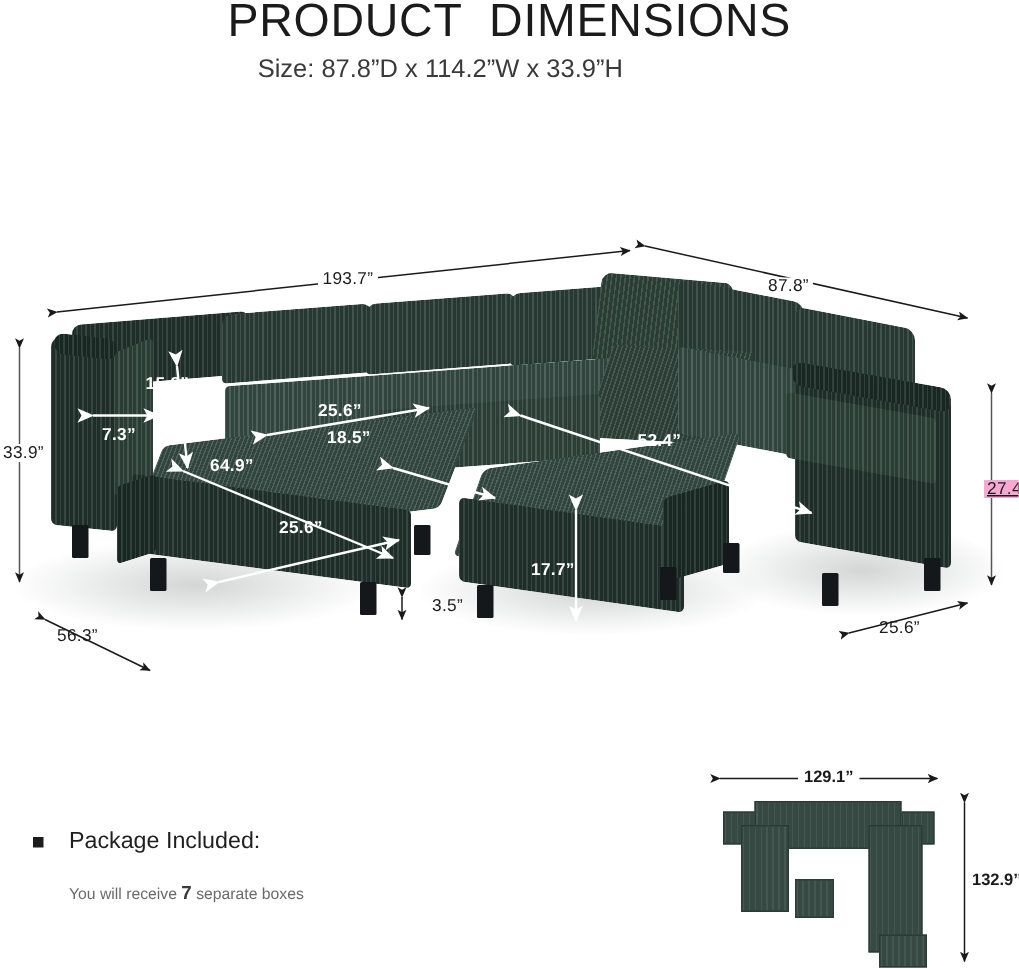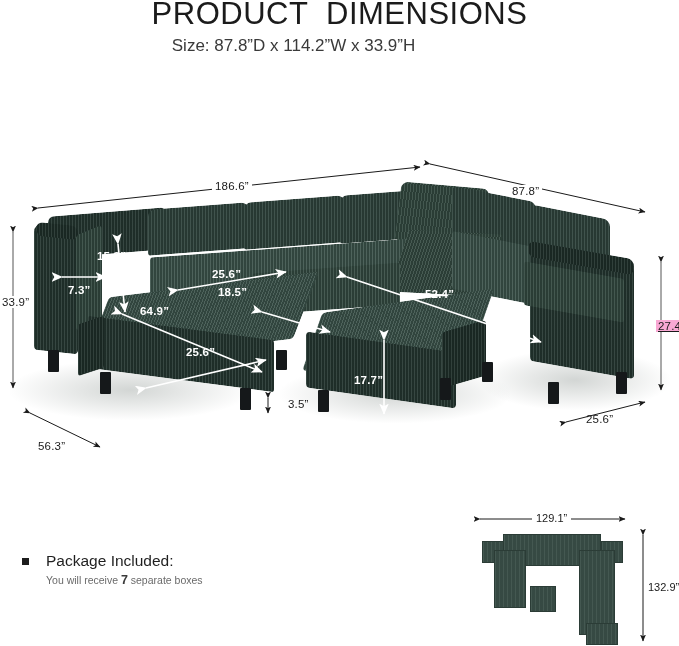--- a/index.html
+++ b/index.html
@@ -58,34 +58,34 @@
   }
   .dimtxt.blk { color:#1a1a1a; font-weight:400; font-size:11.5px; }
   svg.ovl { position:absolute; left:0; top:0; width:679px; height:646px;
             overflow:visible; pointer-events:none; }
 
   
   .bullets { position:absolute; left:22px; top:552px; width:330px; }
   .brow { position:relative; margin-bottom:18px; }
   .bsq { position:absolute; left:0; top:6px; width:7px; height:7px; background:#1d1d1d; }
   .bttl { margin-left:24px; font-size:15.5px; color:#1f1f1f; font-weight:400; }
-  .bsub { margin-left:24px; margin-top:3px; font-size:10.5px; color:#6a6a6a; }
+  .bsub { margin-left:24px; margin-top:18px; font-size:10.5px; color:#6a6a6a; }
   .bsub .em { font-size:12.5px; font-weight:700; color:#3a3a3a; }
   .bsub .big { font-size:14px; color:#2b2b2b; }
 
   
   .plan { position:absolute; left:470px; top:505px; width:200px; height:140px; }
   .pfab {
     position:absolute; background:#3a4f48;
     border:1px solid #2b3c36;
     background-image:repeating-linear-gradient(90deg,
        rgba(255,255,255,0.05) 0px, rgba(255,255,255,0.05) 1px,
        rgba(0,0,0,0.07) 1px, rgba(0,0,0,0.07) 4px);
   }
-  .ptxt { position:absolute; font-size:11px; color:#1a1a1a; white-space:nowrap; }
+  .ptxt { position:absolute; font-size:11px; color:#1a1a1a; white-space:nowrap;font-weight:bold; }
 </style>
 </head>
 <body>
 
 <div id="root">
 
   <div class="hdr-title">PRODUCT  DIMENSIONS</div>
   <div class="hdr-sub">Size: 87.8”D x 114.2”W x 33.9”H</div>
 
   <div class="stage">
@@ -175,25 +175,25 @@
 
     <line x1="122" y1="314" x2="262" y2="372" stroke="#ffffff" stroke-width="1.6" marker-start="url(#aw)" marker-end="url(#aw)"></line>
 
     <line x1="146" y1="388" x2="266" y2="360" stroke="#ffffff" stroke-width="1.6" marker-start="url(#aw)" marker-end="url(#aw)"></line>
 
     <line x1="347" y1="277" x2="541" y2="342" stroke="#ffffff" stroke-width="1.6" marker-start="url(#aw)" marker-end="url(#aw)"></line>
 
     <line x1="384" y1="340" x2="384" y2="414" stroke="#ffffff" stroke-width="1.6" marker-start="url(#aw)" marker-end="url(#aw)"></line>
   </svg>
 
-  <div class="dimtxt blk" style="left:212px; top:180px; background:#fff; padding:0 3px;">186.6”</div>
+  <div class="dimtxt blk" style="left:212px; top:180px; background:#fff; padding:0 3px;">193.7”</div>
   <div class="dimtxt blk" style="left:509px; top:185px; background:#fff; padding:0 3px;">87.8”</div>
   <div class="dimtxt blk" style="left:0px;   top:296px; background:#fff; padding:0 2px;">33.9”</div>
   <div class="dimtxt blk" style="left:656px; top:320px; background:#f9a8d4; padding:0 2px;text-decoration:underline;">27.4”</div>
-  <div class="dimtxt blk" style="left:38px;  top:440px;">56.3”</div>
+  <div class="dimtxt blk" style="left:38px;  top:418px;">56.3”</div>
   <div class="dimtxt blk" style="left:586px; top:413px;">25.6”</div>
   <div class="dimtxt blk" style="left:288px; top:398px;">3.5”</div>
 
   <div class="dimtxt" style="left:97px;  top:250px;">15.8”</div>
   <div class="dimtxt" style="left:68px;  top:284px;">7.3”</div>
   <div class="dimtxt" style="left:212px; top:268px;">25.6”</div>
   <div class="dimtxt" style="left:218px; top:286px;">18.5”</div>
   <div class="dimtxt" style="left:140px; top:305px;">64.9”</div>
   <div class="dimtxt" style="left:186px; top:346px;">25.6”</div>
   <div class="dimtxt" style="left:425px; top:288px;">52.4”</div>

